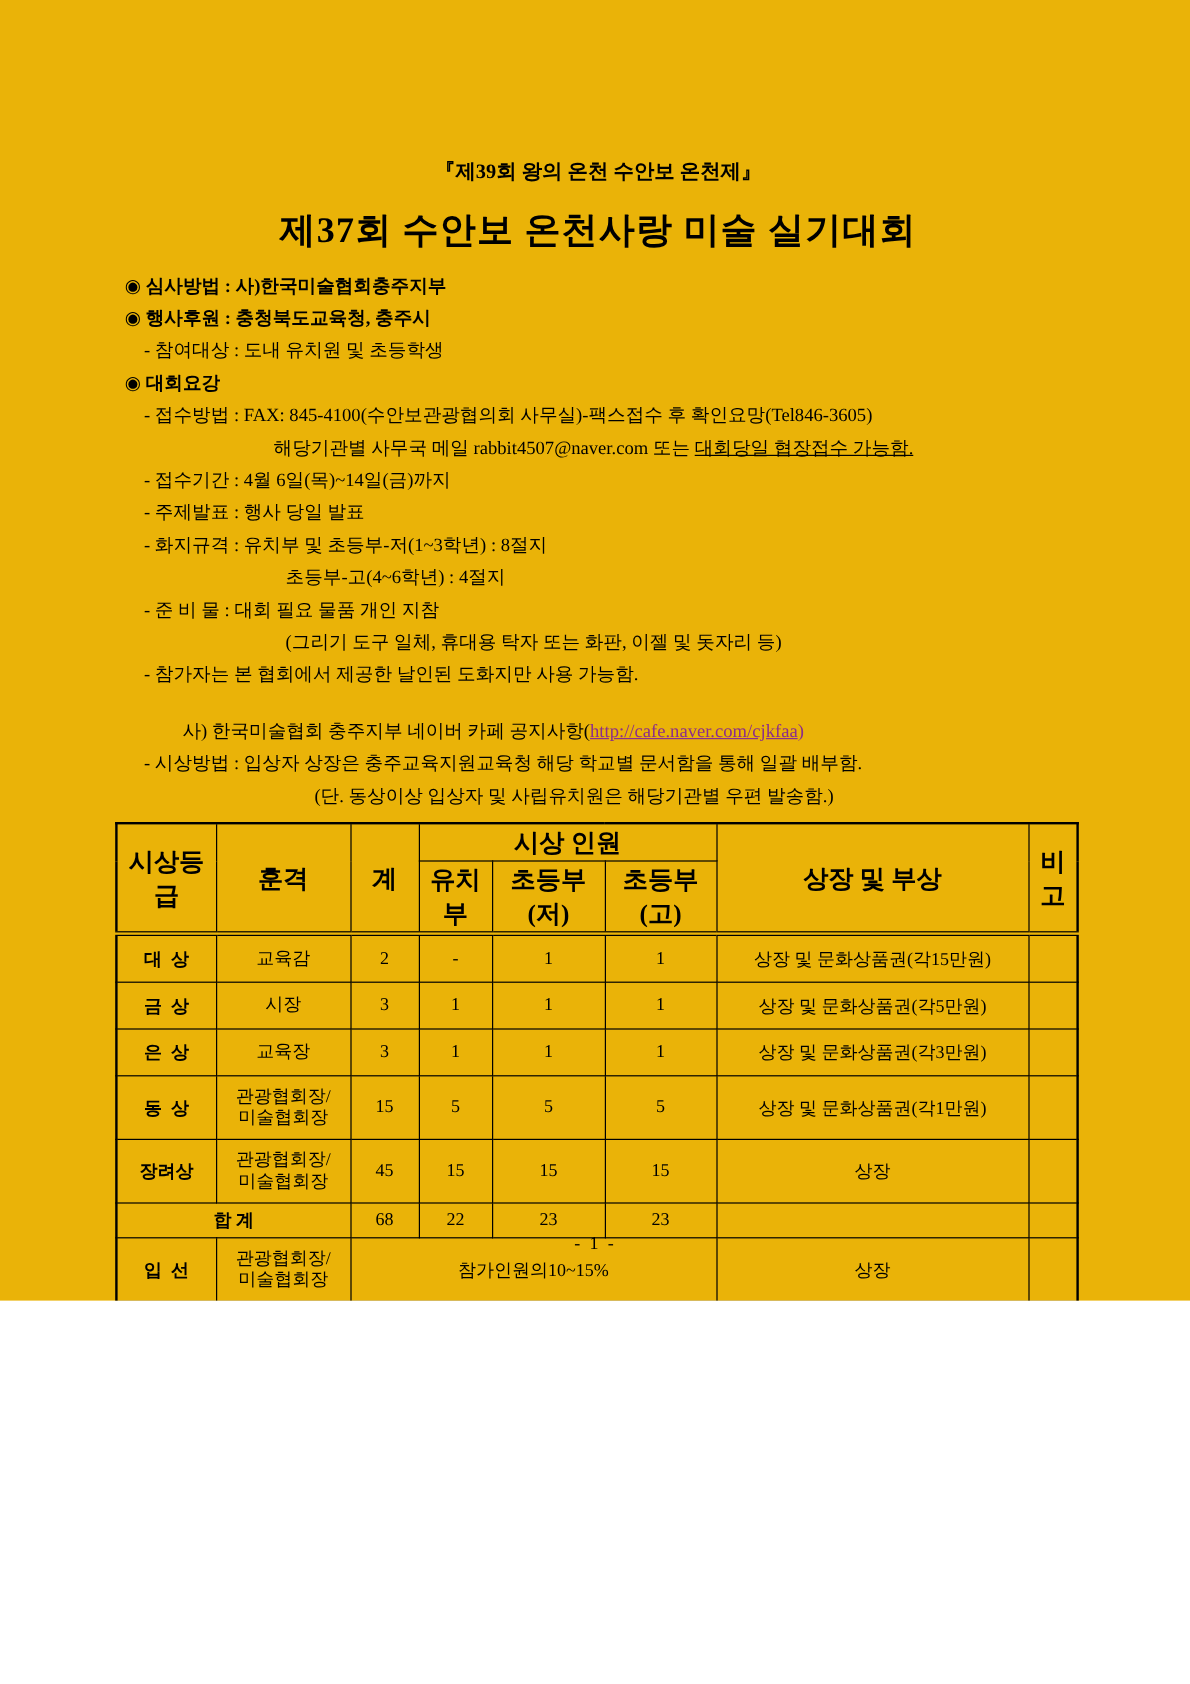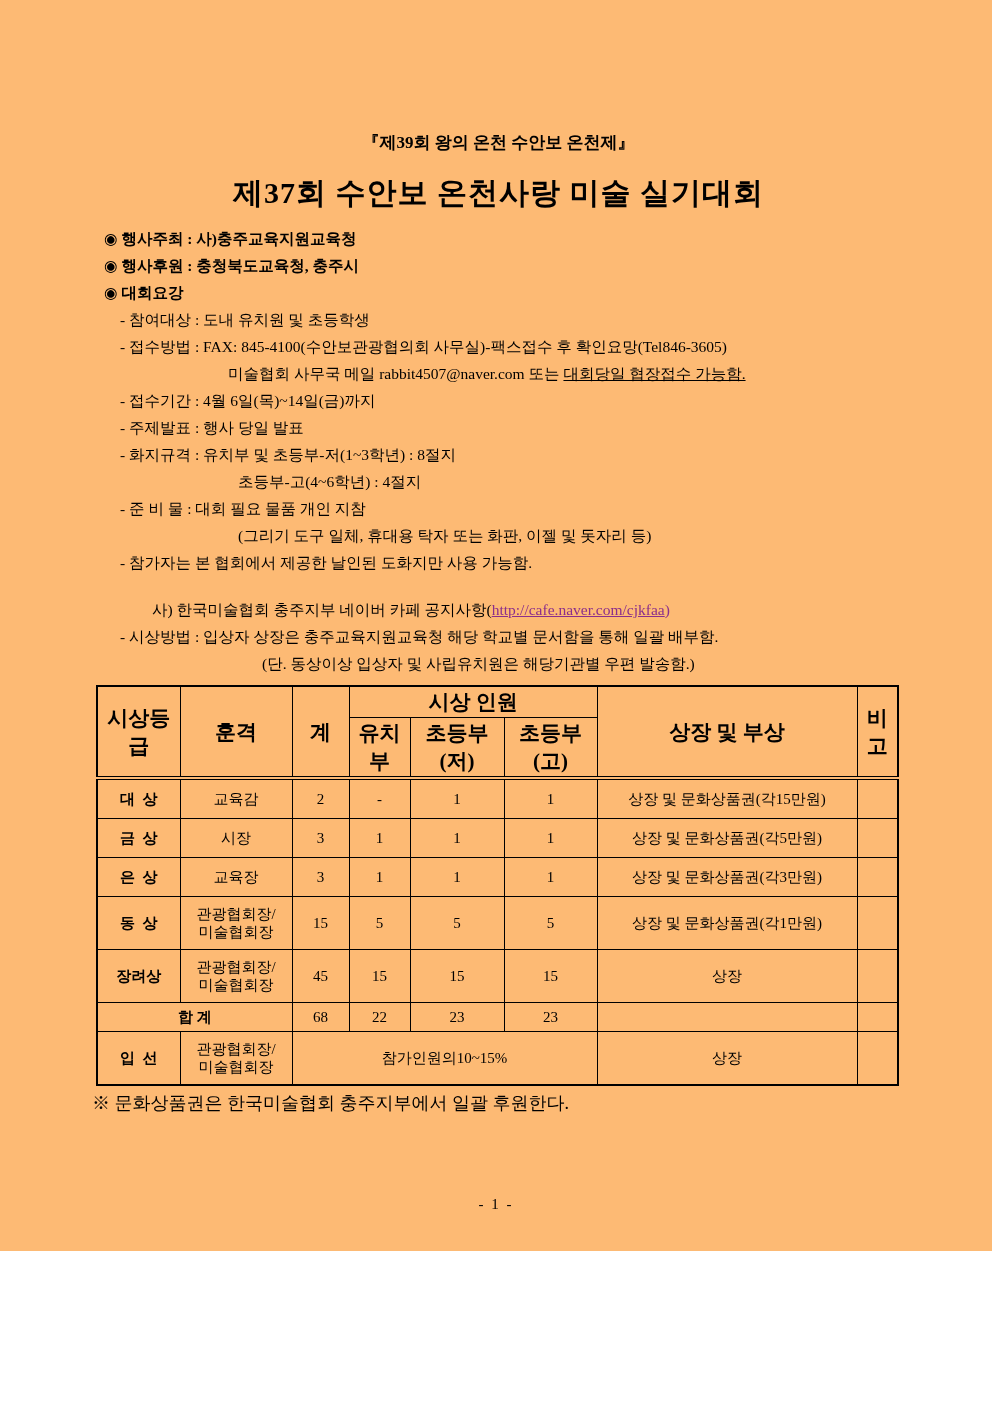--- a/index.html
+++ b/index.html
@@ -1,20 +1,20 @@
 <!DOCTYPE html>
 <html><head>
 <meta charset="utf-8">
 <style>
   html, body { margin: 0; padding: 0; background: #ffffff; }
   .page {
     position: relative;
     width: 992px;
-    height: 1251px;
-    background: #fdba74;
+    height: 1084px;
+    background: #eab308;
     color: #000000;
     font-family: "Liberation Serif", "DejaVu Serif", serif;
     overflow: hidden;
   }
   .content { padding: 132px 85px 0 90px; }
 
   .doc-subtitle {
     text-align: center;
     font-size: 17px;
     font-weight: bold;
@@ -106,26 +106,26 @@
 <body>
 
 <div class="page">
   <div class="content">
 
     <div class="doc-subtitle">『제39회 왕의 온천 수안보 온천제』</div>
     <div class="doc-title">제37회 수안보 온천사랑 미술 실기대회</div>
 
 
     <div class="org-block">
-      <div class="line bold ind-head">◉ 행사주최 : 사)충주교육지원교육청</div>
+      <div class="line bold ind-head">◉ 심사방법 : 사)한국미술협회충주지부</div>
       <div class="line bold ind-head">◉ 행사후원 : 충청북도교육청, 충주시</div>
+      <div class="line ind-dash">- 참여대상 : 도내 유치원 및 초등학생</div>
       <div class="line bold ind-head">◉ 대회요강</div>
-      <div class="line ind-dash">- 참여대상 : 도내 유치원 및 초등학생</div>
       <div class="line ind-dash">- 접수방법 : FAX: 845-4100(수안보관광협의회 사무실)-팩스접수 후 확인요망(Tel846-3605)</div>
-      <div class="line ind-cont-apply"><span>미술협회 사무국 메일 rabbit4507@naver.com 또는 </span><span class="u">대회당일 협장접수 가능함.</span></div>
+      <div class="line ind-cont-apply"><span>해당기관별 사무국 메일 rabbit4507@naver.com 또는 </span><span class="u">대회당일 협장접수 가능함.</span></div>
       <div class="line ind-dash">- 접수기간 : 4월 6일(목)~14일(금)까지</div>
       <div class="line ind-dash">- 주제발표 : 행사 당일 발표</div>
       <div class="line ind-dash">- 화지규격 : 유치부 및 초등부-저(1~3학년) : 8절지</div>
       <div class="line ind-cont-paper">초등부-고(4~6학년) : 4절지</div>
       <div class="line ind-dash">- 준 비 물 : 대회 필요 물품 개인 지참</div>
       <div class="line ind-cont-supp">(그리기 도구 일체, 휴대용 탁자 또는 화판, 이젤 및 돗자리 등)</div>
       <div class="line ind-dash">- 참가자는 본 협회에서 제공한 날인된 도화지만 사용 가능함.</div>
     </div>
 
     <div class="judging-block">

